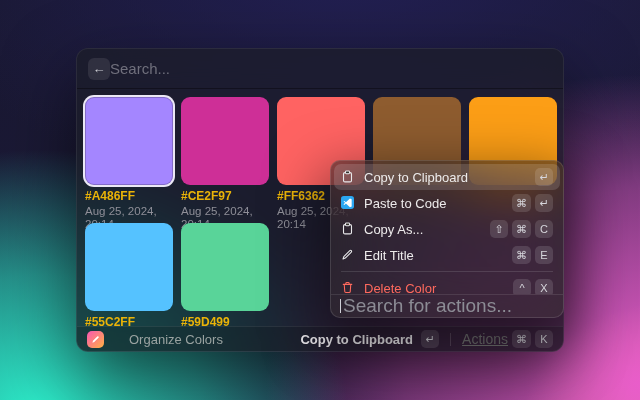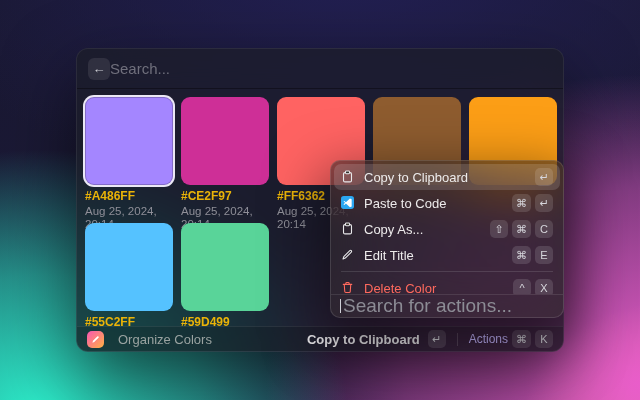--- a/index.html
+++ b/index.html
@@ -53,25 +53,25 @@
   .footer {
     flex:0 0 25px; display:flex; align-items:center; gap:8px;
     padding:0 10px; border-top:1px solid rgba(255,255,255,0.08);
     background:rgba(12,20,18,0.22); font-size:13px;
   }
   .app-icon {
     width:17px; height:17px; border-radius:5px; flex:0 0 17px;
     background:linear-gradient(135deg,#f95fa8 10%,#ffa94d 90%);
     display:flex; align-items:center; justify-content:center;
   }
-  .app-name { color:#9aa3a1; margin-left:6px; flex:1; }
+  .app-name { color:#9aa3a1; margin-left:17px; flex:1; }
   .primary-label { color:#eceaee; font-weight:600; }
   .vsep { width:1px; height:13px; background:rgba(255,255,255,0.16); margin:0 3px; }
   .actions-btn { display:flex; align-items:center; gap:4px; background:none; border:none; cursor:pointer; font-family:inherit; }
-  .actions-label { color:#c4b5fd; font-size:12px; }
+  .actions-label { color:#737373; font-size:14px;text-decoration:underline; }
 
   kbd {
     min-width:18px; height:18px; padding:0 4px;
     display:inline-flex; align-items:center; justify-content:center;
     background:rgba(255,255,255,0.13); border-radius:5px;
     color:#d6d6dc; font-size:11px; font-family:"Liberation Sans",sans-serif;
   }
 
   
   .menu {

